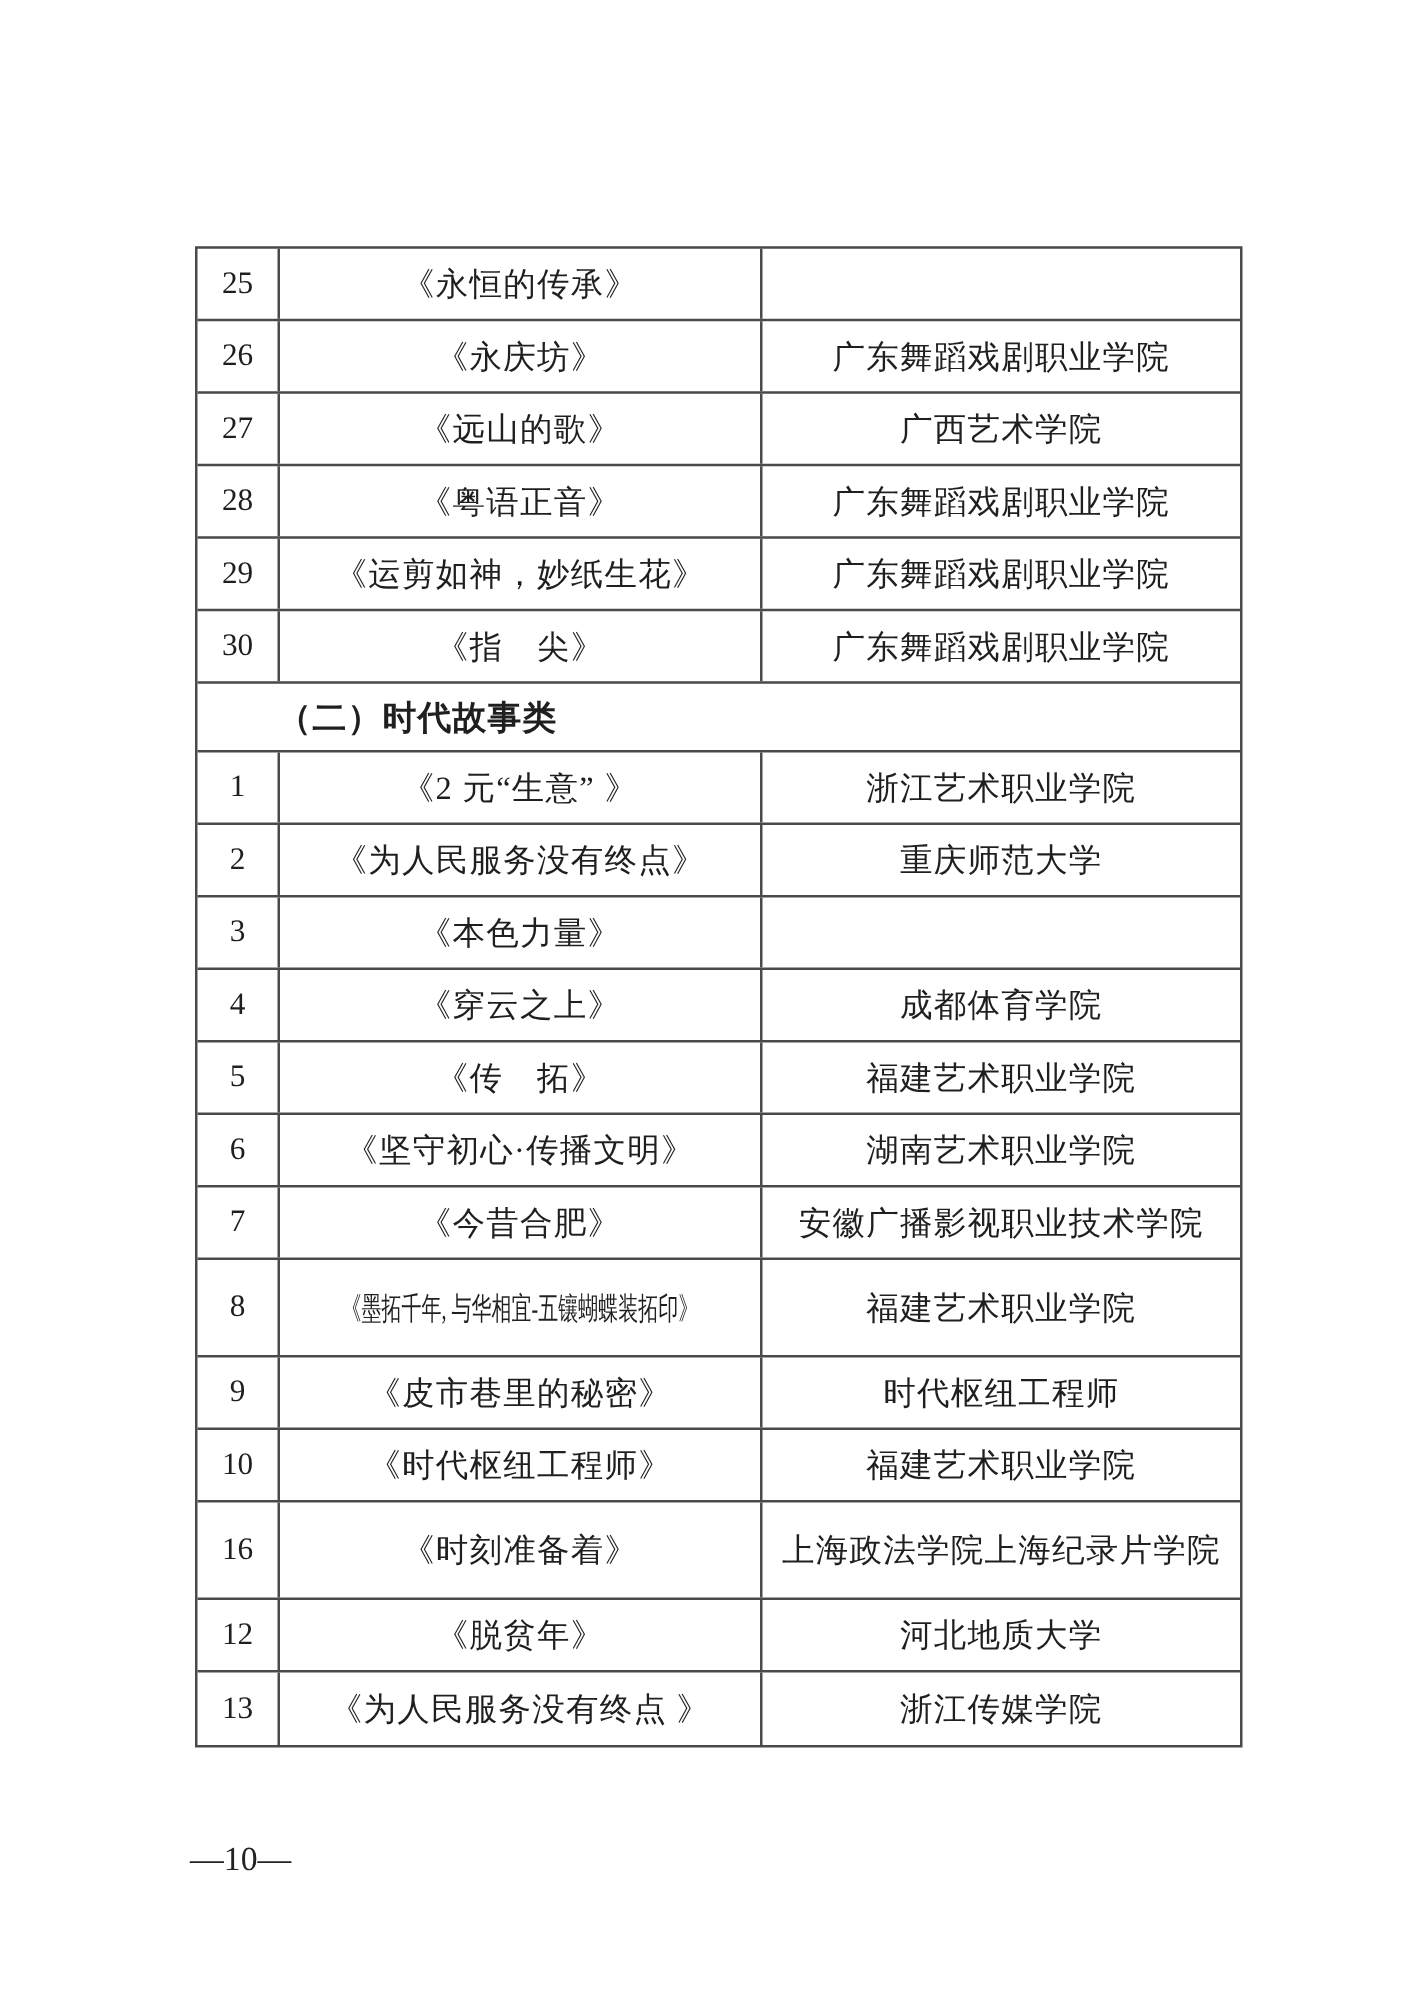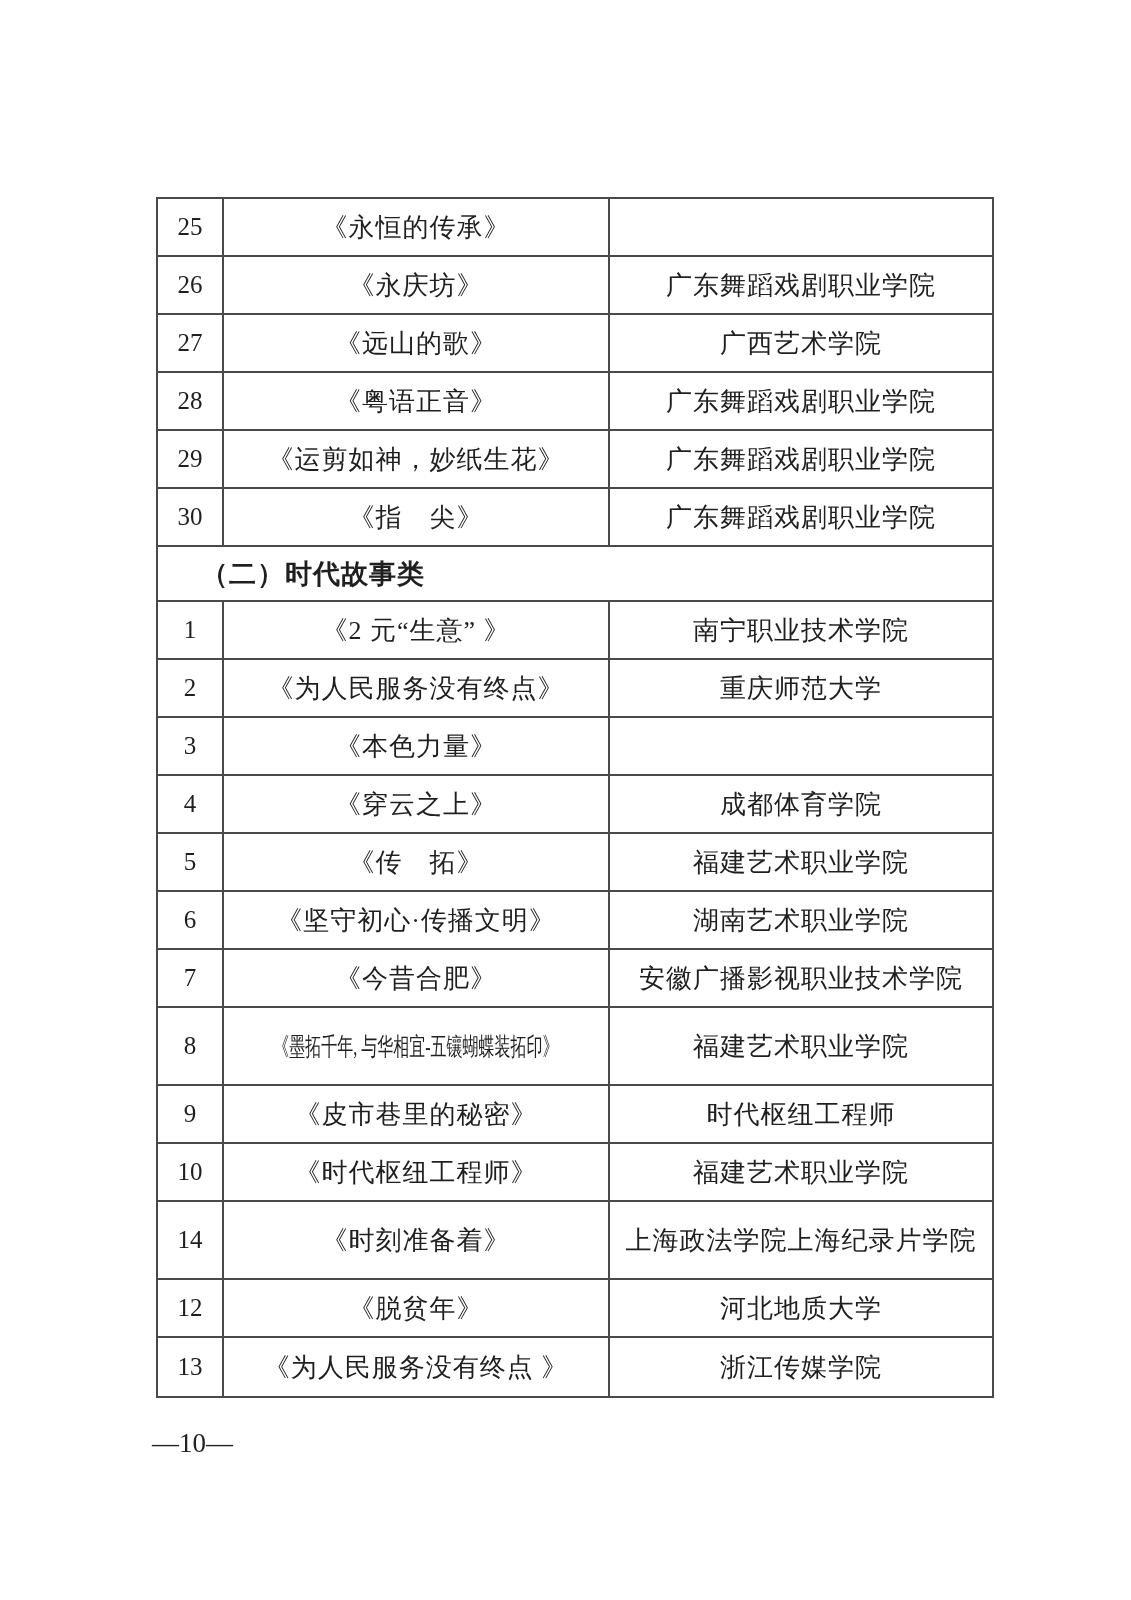--- a/index.html
+++ b/index.html
@@ -30,21 +30,21 @@
     display: flex;
     height: 58px;
     box-sizing: border-box;
     border-bottom: 2px solid #4a4a4a;
   }
   .trow:last-child { border-bottom: none; justify-content: space-between; }
   .trow.tall { height: 78px; }
   .trow.header-row {
     height: 55px;
     align-items: center;
-    padding-left: 43px;
+    padding-left: 64px;
     font-weight: bold;
     font-size: 27px;
     letter-spacing: 1px;
   }
   .cell {
     display: flex;
     align-items: center;
     justify-content: center;
     box-sizing: border-box;
     overflow: hidden;
@@ -69,21 +69,21 @@
     display: inline-block;
     white-space: nowrap;
     font-size: 25px;
     letter-spacing: 0;
     transform: scaleX(0.64);
     transform-origin: center center;
   }
   .page-footer {
     position: absolute;
     left: 152px;
-    top: 1428px;
+    top: 1472px;
     font-size: 27px;
     color: #222222;
   }
 </style>
 </head>
 <body>
 
 <div class="page">
   <div class="doc-table">
       <div class="trow">
@@ -153,21 +153,21 @@
         <span>（二）时代故事类</span>
       </div>
       <div class="trow">
         <div class="cell num">
           <span>1</span>
         </div>
         <div class="cell title">
           <span>《2 元“生意” 》</span>
         </div>
         <div class="cell school">
-          <span>南宁职业技术学院</span>
+          <span>浙江艺术职业学院</span>
         </div>
       </div>
       <div class="trow">
         <div class="cell num">
           <span>2</span>
         </div>
         <div class="cell title">
           <span>《为人民服务没有终点》</span>
         </div>
         <div class="cell school">
@@ -254,21 +254,21 @@
         </div>
         <div class="cell title">
           <span>《时代枢纽工程师》</span>
         </div>
         <div class="cell school">
           <span>福建艺术职业学院</span>
         </div>
       </div>
       <div class="trow tall">
         <div class="cell num">
-          <span>14</span>
+          <span>16</span>
         </div>
         <div class="cell title">
           <span>《时刻准备着》</span>
         </div>
         <div class="cell school">
           <span>上海政法学院上海纪录片学院</span>
         </div>
       </div>
       <div class="trow">
         <div class="cell num">

